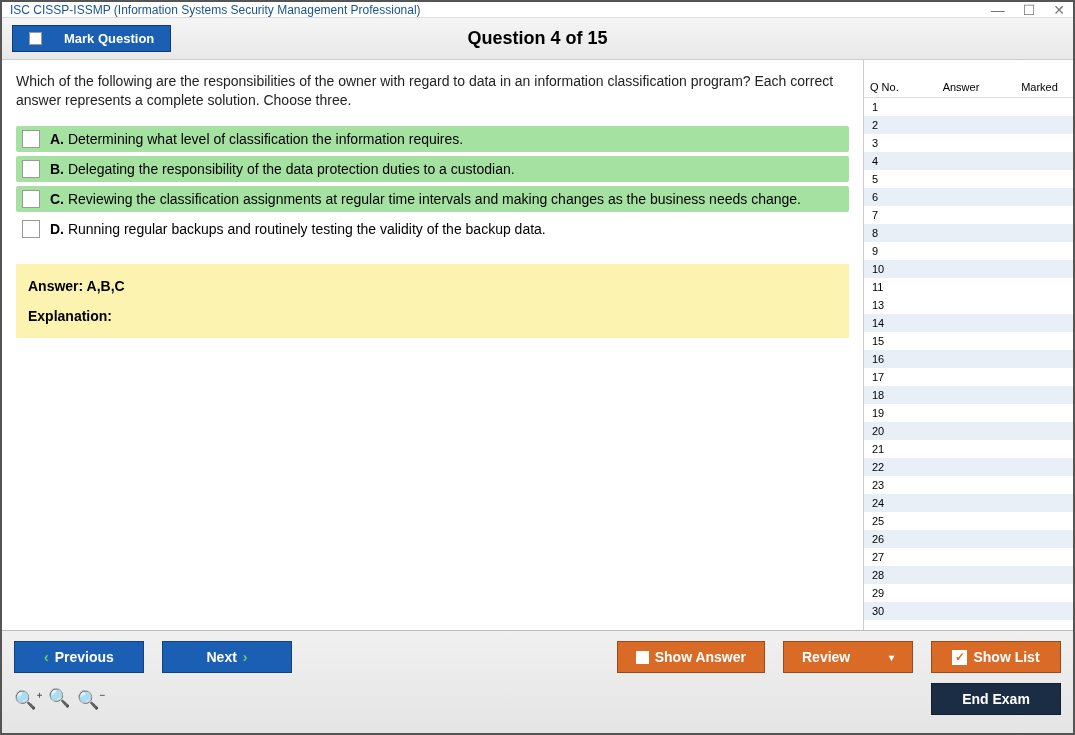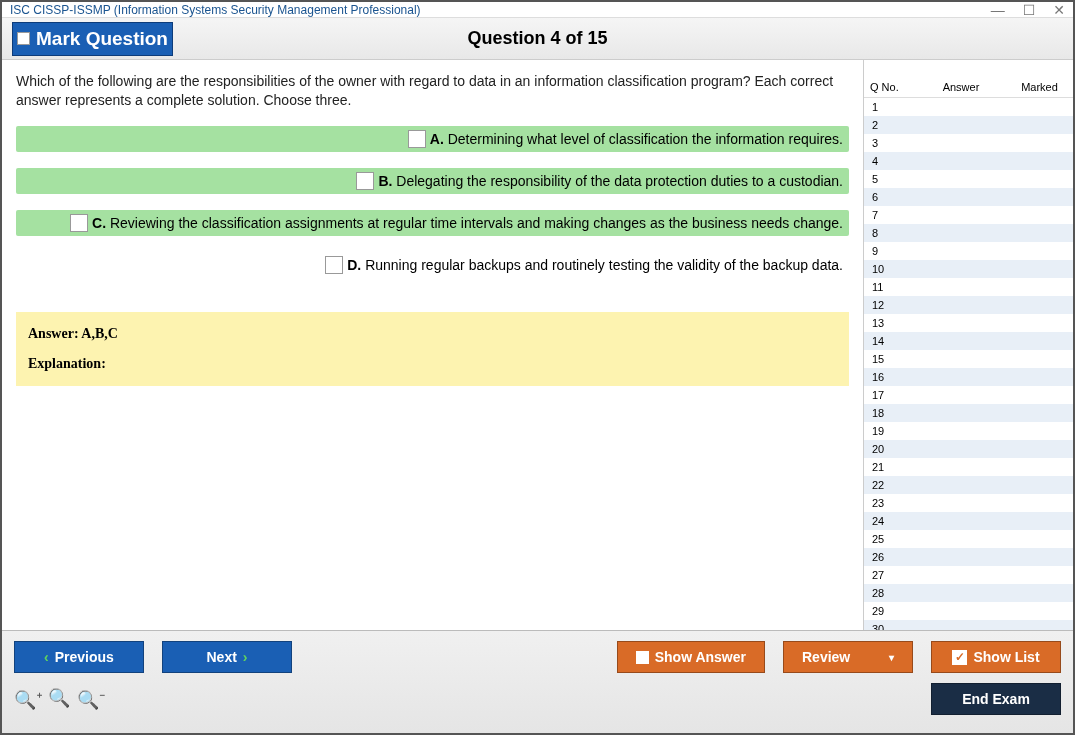--- a/index.html
+++ b/index.html
@@ -3,32 +3,32 @@
 <meta charset="utf-8">
 <style>
 * { box-sizing: border-box; margin: 0; padding: 0; }
 body { font-family: Arial, sans-serif; font-size: 13px; background: #fff; }
 .window { width: 1075px; height: 735px; border: 2px solid #555; display: flex; flex-direction: column; background: #fff; }
 .titlebar { height: 16px; background: #fff; display: flex; align-items: center; padding: 0 8px; border-bottom: 1px solid #ddd; }
 .titlebar-text { color: #1a5490; font-size: 12px; flex: 1; }
 .win-controls { display: flex; gap: 18px; color: #777; }
 .win-btn { cursor: pointer; font-size: 14px; }
 .header-bar { height: 42px; background: linear-gradient(#f5f5f5,#e8e8e8); border-bottom: 1px solid #ccc; display: flex; align-items: center; padding: 0 10px; position: relative; }
-.mark-btn { background: #1a5fb4; color: #fff; border: 1px solid #0d3c7a; padding: 5px 4px; font-weight: bold; font-size: 19px; display: flex; align-items: center; gap: 6px; cursor: pointer; }
+.mark-btn { background: #1a5fb4; color: #fff; border: 1px solid #0d3c7a; padding: 5px 16px; font-weight: bold; font-size: 13px; display: flex; align-items: center; gap: 22px; cursor: pointer; }
 .mark-box { width: 13px; height: 13px; background: #fff; border: 1px solid #999; }
 .question-title { position: absolute; left: 50%; transform: translateX(-50%); font-weight: bold; font-size: 18px; }
 .body { flex: 1; display: flex; overflow: hidden; }
 .main { flex: 1; padding: 12px 14px; display: flex; flex-direction: column; overflow-y: auto; }
 .question-text { font-size: 14px; color: #222; margin-bottom: 16px; line-height: 1.35; }
-.option { display: flex; align-items: center; gap: 4px; padding: 4px 6px; margin-bottom: 16px; border-radius: 2px; justify-content: flex-end; }
+.option { display: flex; align-items: center; gap: 10px; padding: 4px 6px; margin-bottom: 4px; border-radius: 2px; }
 .option.correct { background: #a5e1a1; }
 .option .chk { width: 18px; height: 18px; background: #fff; border: 1px solid #999; flex-shrink: 0; }
 .option .label { font-size: 14px; }
 .option .label b { font-weight: bold; }
-.answer-box { background: #fdf3b0; padding: 14px 12px; margin-top: 18px; font-family: Liberation Serif, serif; }
+.answer-box { background: #fdf3b0; padding: 14px 12px; margin-top: 18px; }
 .answer-box .ans { font-weight: bold; font-size: 14px; margin-bottom: 14px; }
 .answer-box .expl { font-weight: bold; font-size: 14px; }
 .side { width: 210px; border-left: 1px solid #ccc; display: flex; flex-direction: column; }
 .side-head { display: flex; font-size: 11px; padding: 4px 6px; border-bottom: 1px solid #ddd; background: #fff; margin-top: 17px; }
 .side-head .c1 { width: 40px; }
 .side-head .c2 { flex: 1; text-align: center; }
 .side-head .c3 { width: 55px; text-align: center; }
 .side-list { flex: 1; overflow-y: scroll; }
 .side-row { display: flex; font-size: 11px; height: 18px; align-items: center; padding-left: 8px; }
 .side-row.even { background: #e8eff7; }
@@ -109,21 +109,20 @@
           <div class="side-row even">2</div>
           <div class="side-row">3</div>
           <div class="side-row even">4</div>
           <div class="side-row">5</div>
           <div class="side-row even">6</div>
           <div class="side-row">7</div>
           <div class="side-row even">8</div>
           <div class="side-row">9</div>
           <div class="side-row even">10</div>
           <div class="side-row">11</div>
-          <div class="side-row even">12</div>
           <div class="side-row">13</div>
           <div class="side-row even">14</div>
           <div class="side-row">15</div>
           <div class="side-row even">16</div>
           <div class="side-row">17</div>
           <div class="side-row even">18</div>
           <div class="side-row">19</div>
           <div class="side-row even">20</div>
           <div class="side-row">21</div>
           <div class="side-row even">22</div>

